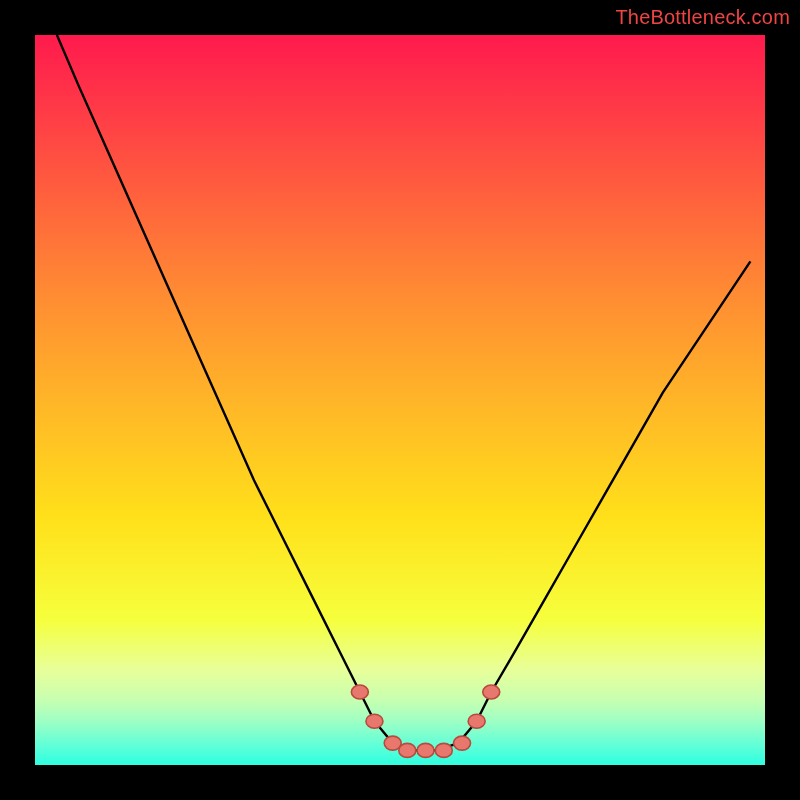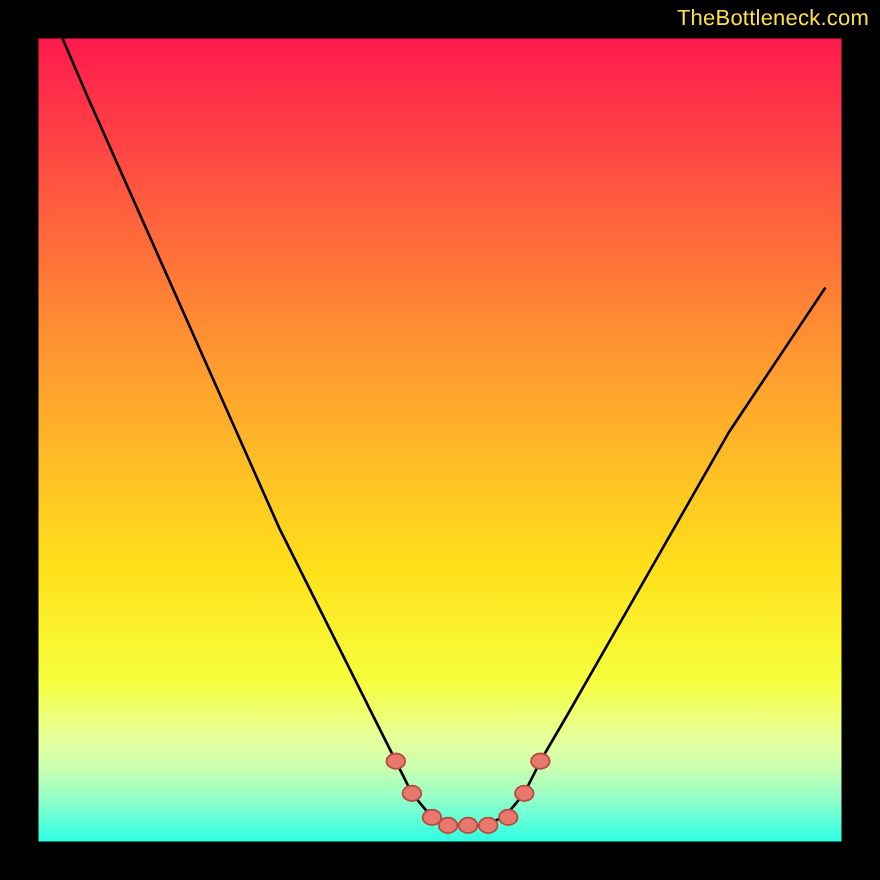--- a/index.html
+++ b/index.html
@@ -54,21 +54,21 @@
   }
   .marker {
     fill: #e8776e;
     stroke: #b84a3e;
     stroke-width: 1.6;
   }
   .watermark {
     position: absolute;
     top: 6px;
     right: 10px;
-    color: #fde047;
+    color: #ef4444;
     font-size: 20px;
     letter-spacing: 0.2px;
     user-select: none;
   }
 </style>
 </head>
 <body>
 
 <div class="frame">
   <div class="plot-area">

